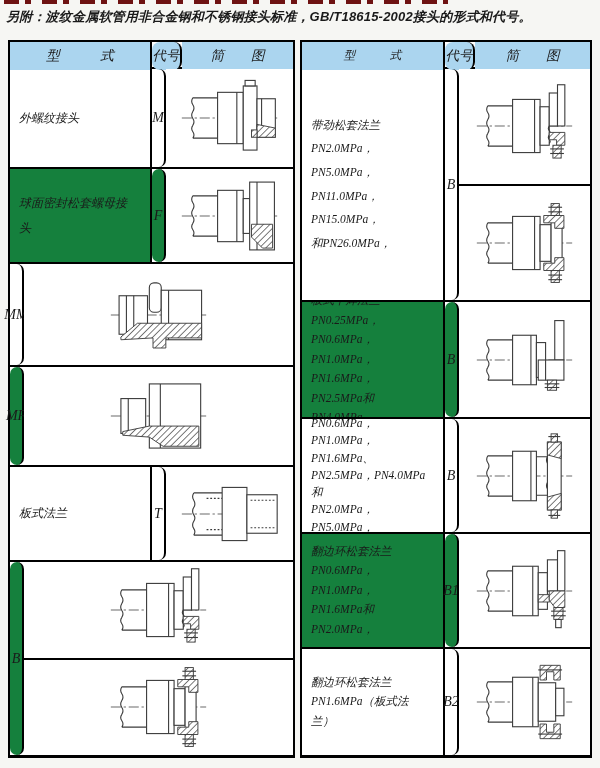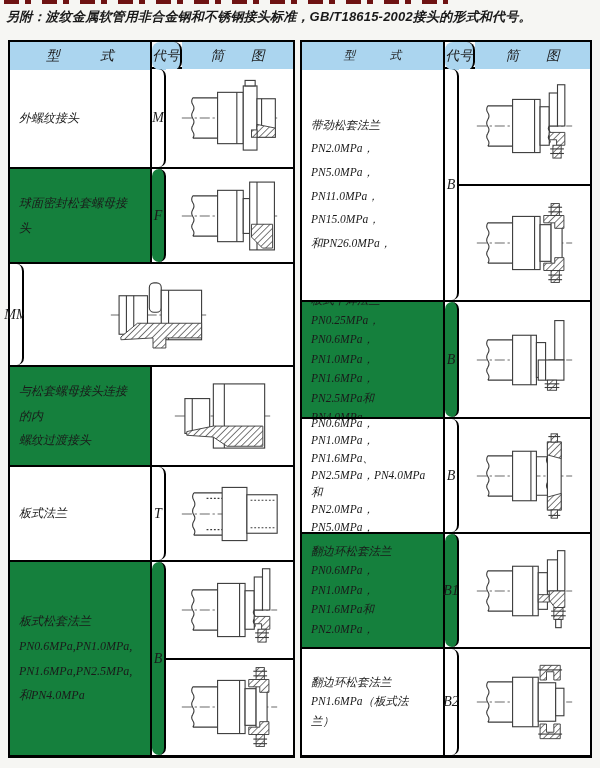--- a/index.html
+++ b/index.html
@@ -110,22 +110,21 @@
               <rect class="sf" x="45" y="13" width="13" height="32" rx="5"></rect>
               <rect class="sf" x="58" y="21" width="44" height="54"></rect>
               <line class="s" x1="66" y1="21" x2="66" y2="75"></line>
               <polygon class="ht" points="14,72 32,57 102,57 102,73 63,73 63,84 49,84 49,73 14,75"></polygon>
             </svg>
           </div>
         </div>
     </div>
 
     <div class="row lh-xl hl" style="height:100px">
-      <div class="c c-type">与松套螺母接头连接的内
-螺纹过渡接头</div>
+      <div class="c c-code">MF</div>
       <div class="c-diag">
           <div class="subdiag fitting">
             <svg viewBox="0 0 110 96">
               <line class="cl" x1="3" y1="48" x2="107" y2="48"></line>
               <rect class="sf" x="14" y="29" width="27" height="38"></rect>
               <line class="s" x1="22" y1="29" x2="22" y2="67"></line>
               <rect class="sf" x="45" y="13" width="56" height="70"></rect>
               <line class="s" x1="57" y1="13" x2="57" y2="83"></line>
               <polygon class="ht" points="16,65 45,59 99,59 99,81 60,81 45,71 16,69"></polygon>
             </svg>
@@ -146,24 +145,20 @@
               <rect class="sf" x="47" y="19" width="27" height="58"></rect>
               <rect class="sf" x="74" y="27" width="33" height="42"></rect>
               <line class="s" x1="78" y1="33" x2="104" y2="33" stroke-dasharray="2 2"></line>
               <line class="s" x1="78" y1="63" x2="104" y2="63" stroke-dasharray="2 2"></line>
             </svg>
           </div>
         </div>
     </div>
 
     <div class="row last lh-xl hl">
-      <div class="c c-type">板式松套法兰
-PN0.6MPa,PN1.0MPa,
-PN1.6MPa,PN2.5MPa,
-和PN4.0MPa</div>
       <div class="c c-code">B</div>
       <div class="c-diag">
         <div class="subdiag split fitting">
             <svg viewBox="0 0 110 96">
               <line class="cl" x1="3" y1="48" x2="107" y2="48"></line>
               <path class="s" d="M15,26 H42 M15,70 H42 M15,26 c-5,8 5,7 0,15 c-5,8 5,7 0,15 c-5,7 5,7 0,14"></path>
               <rect class="sf" x="42" y="19" width="30" height="58"></rect>
               <line class="s" x1="66" y1="19" x2="66" y2="77"></line>
               <rect class="sf" x="72" y="27" width="10" height="42"></rect>
               <rect class="sf" x="82" y="12" width="9" height="36"></rect>

